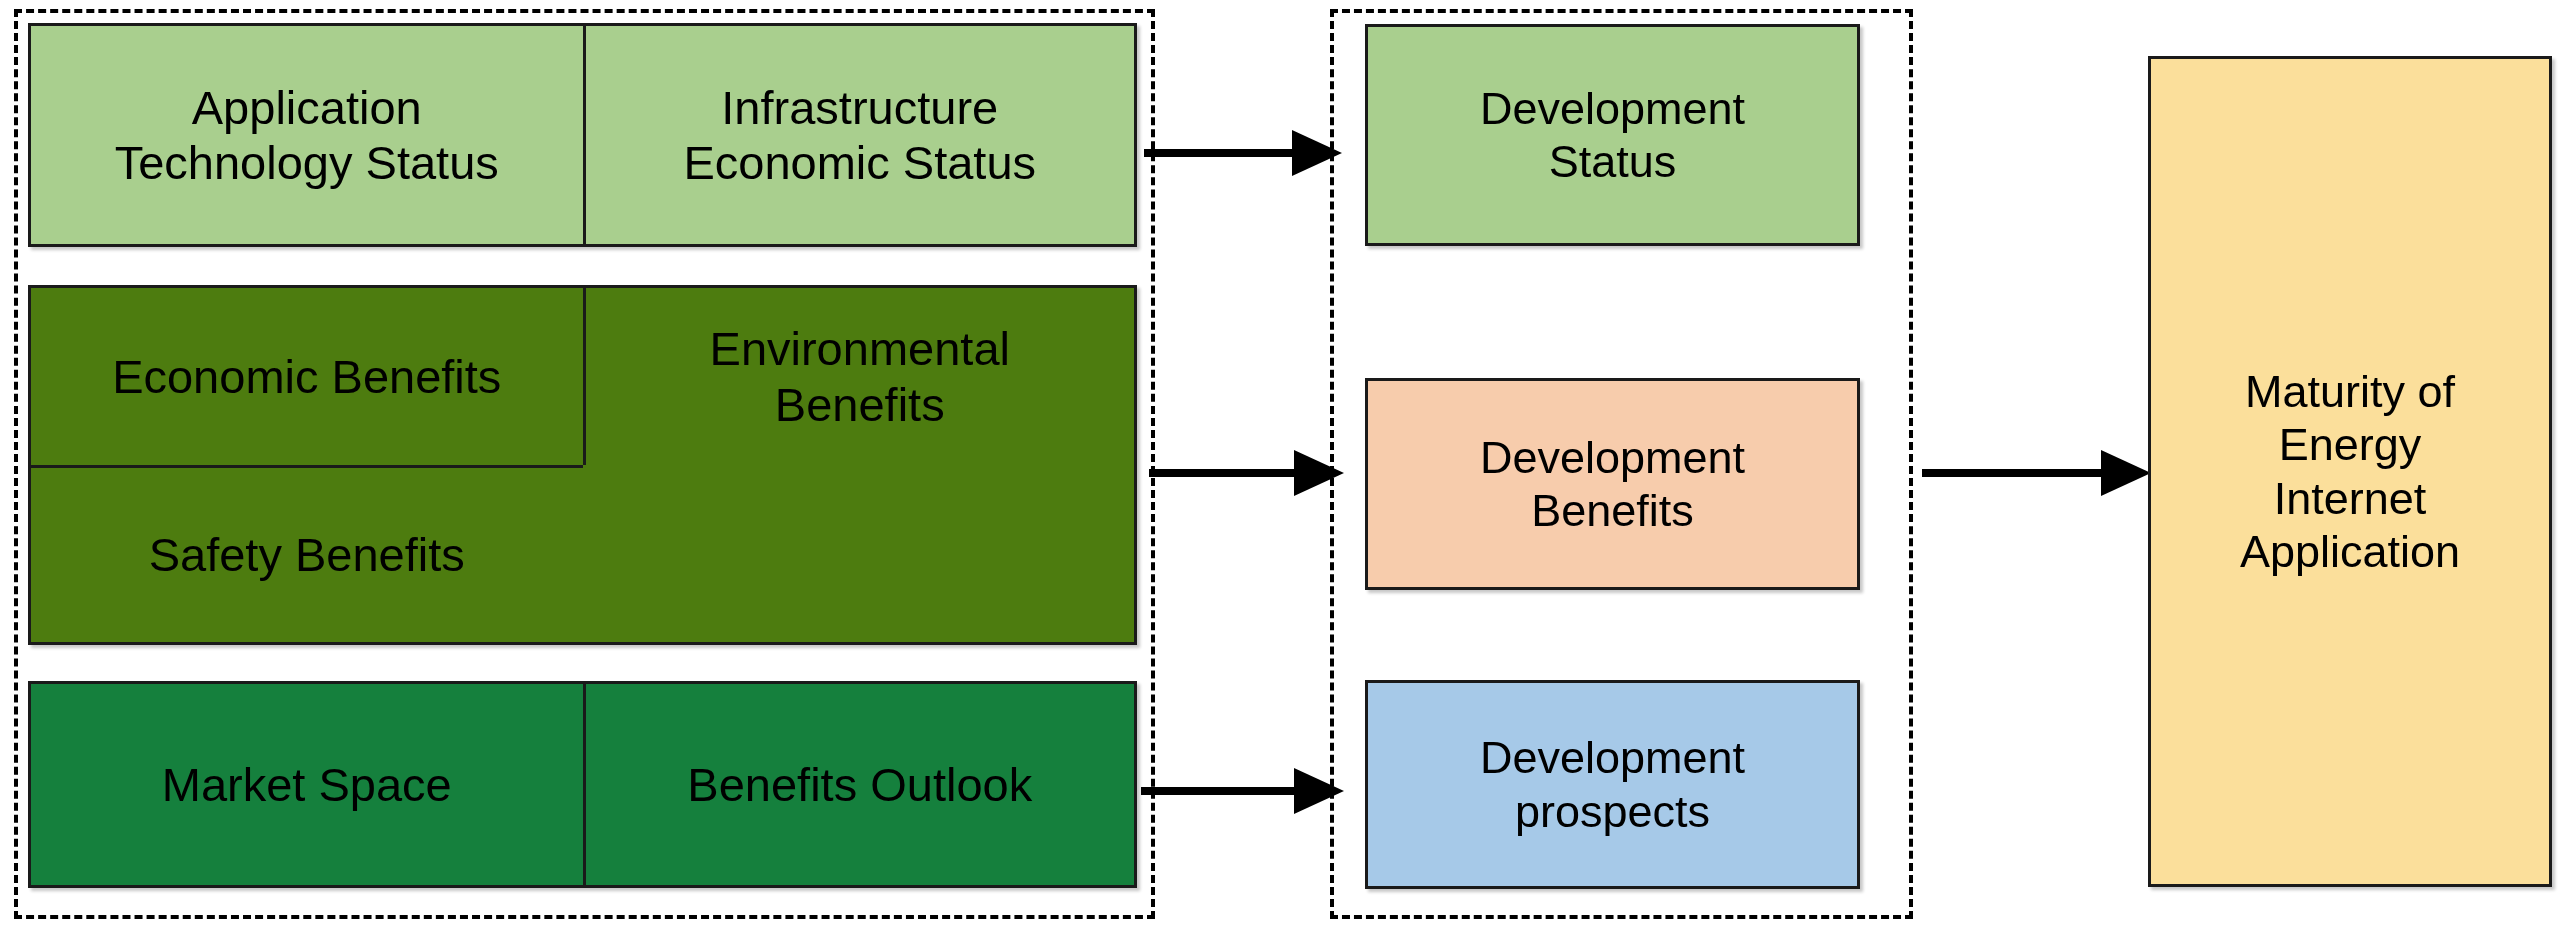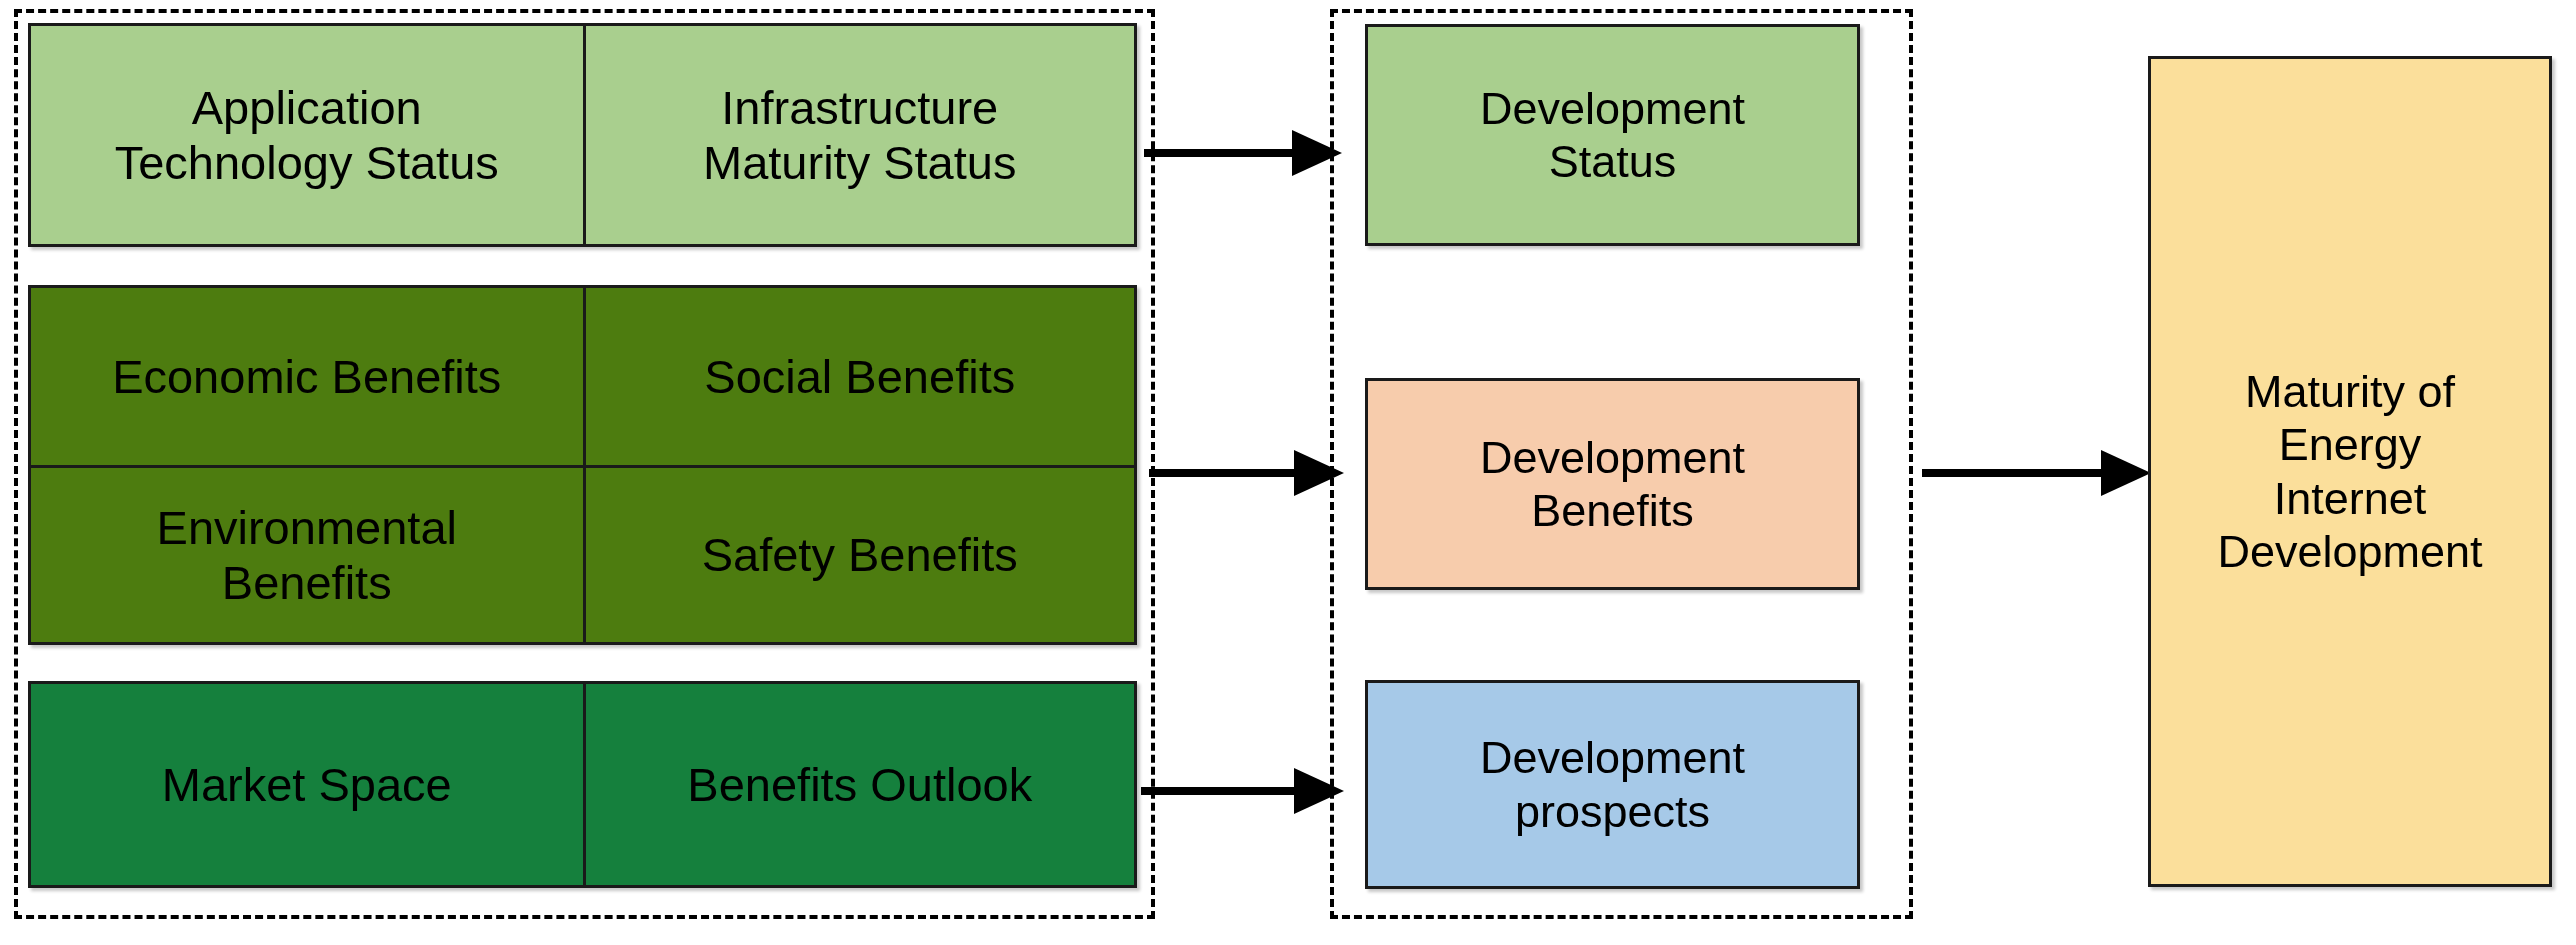--- a/index.html
+++ b/index.html
@@ -102,26 +102,25 @@
 <body>
 
 <div id="stage">
 
   <div class="dashed-group" style="left:13.6px; top:9px; width:1141px; height:910px;"></div>
 
   <div class="grid-node two-col fs-big" style="left:28px; top:23px; width:1109px; height:224px; background:#A9CF8E;">
     <div class="cell">Application
 Technology Status</div>
     <div class="cell">Infrastructure
-Maturity Status</div>
+Economic Status</div>
   </div>
 
   <div class="grid-node four-cell fs-big" style="left:28px; top:285px; width:1109px; height:360px; background:#4d7c0f;">
     <div class="cell">Economic Benefits</div>
-    <div class="cell">Social Benefits</div>
     <div class="cell">Environmental
 Benefits</div>
     <div class="cell">Safety Benefits</div>
   </div>
 
   <div class="grid-node two-col fs-big" style="left:28px; top:681px; width:1109px; height:207px; background:#15803d;">
     <div class="cell">Market Space</div>
     <div class="cell">Benefits Outlook</div>
   </div>
 
@@ -159,17 +158,17 @@
 
   <div class="arrow" style="left:1922px; top:473px; width:227px;">
     <div class="shaft" style="width:182px;"></div>
     <div class="head" style="left:179px;"></div>
   </div>
 
   <div class="node fs-mid" style="left:2148px; top:56px; width:404px; height:831px; background:#FBDF9B;">
     <span class="label">Maturity of
 Energy
 Internet
-Development</span>
+Application</span>
   </div>
 
 </div>
 
 
 </body></html>

